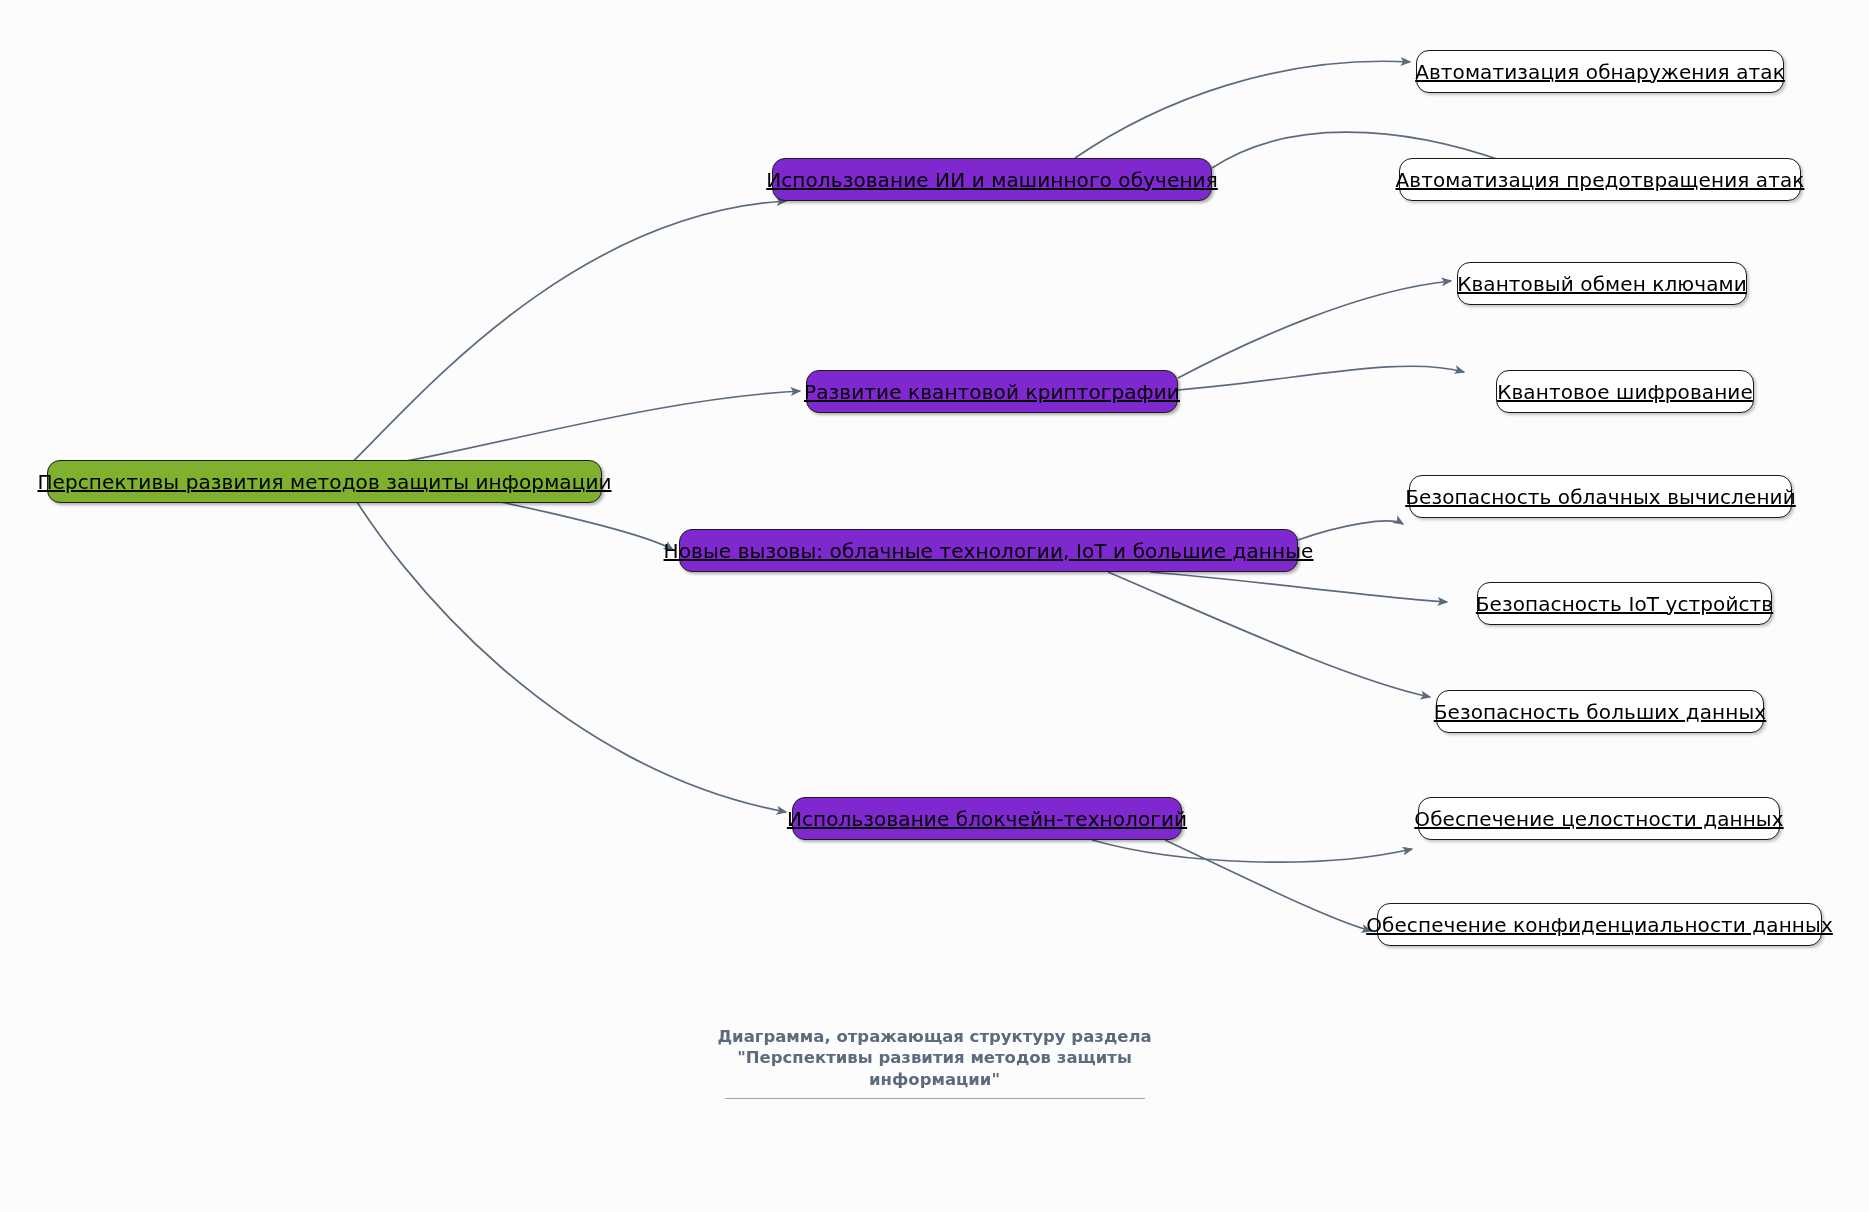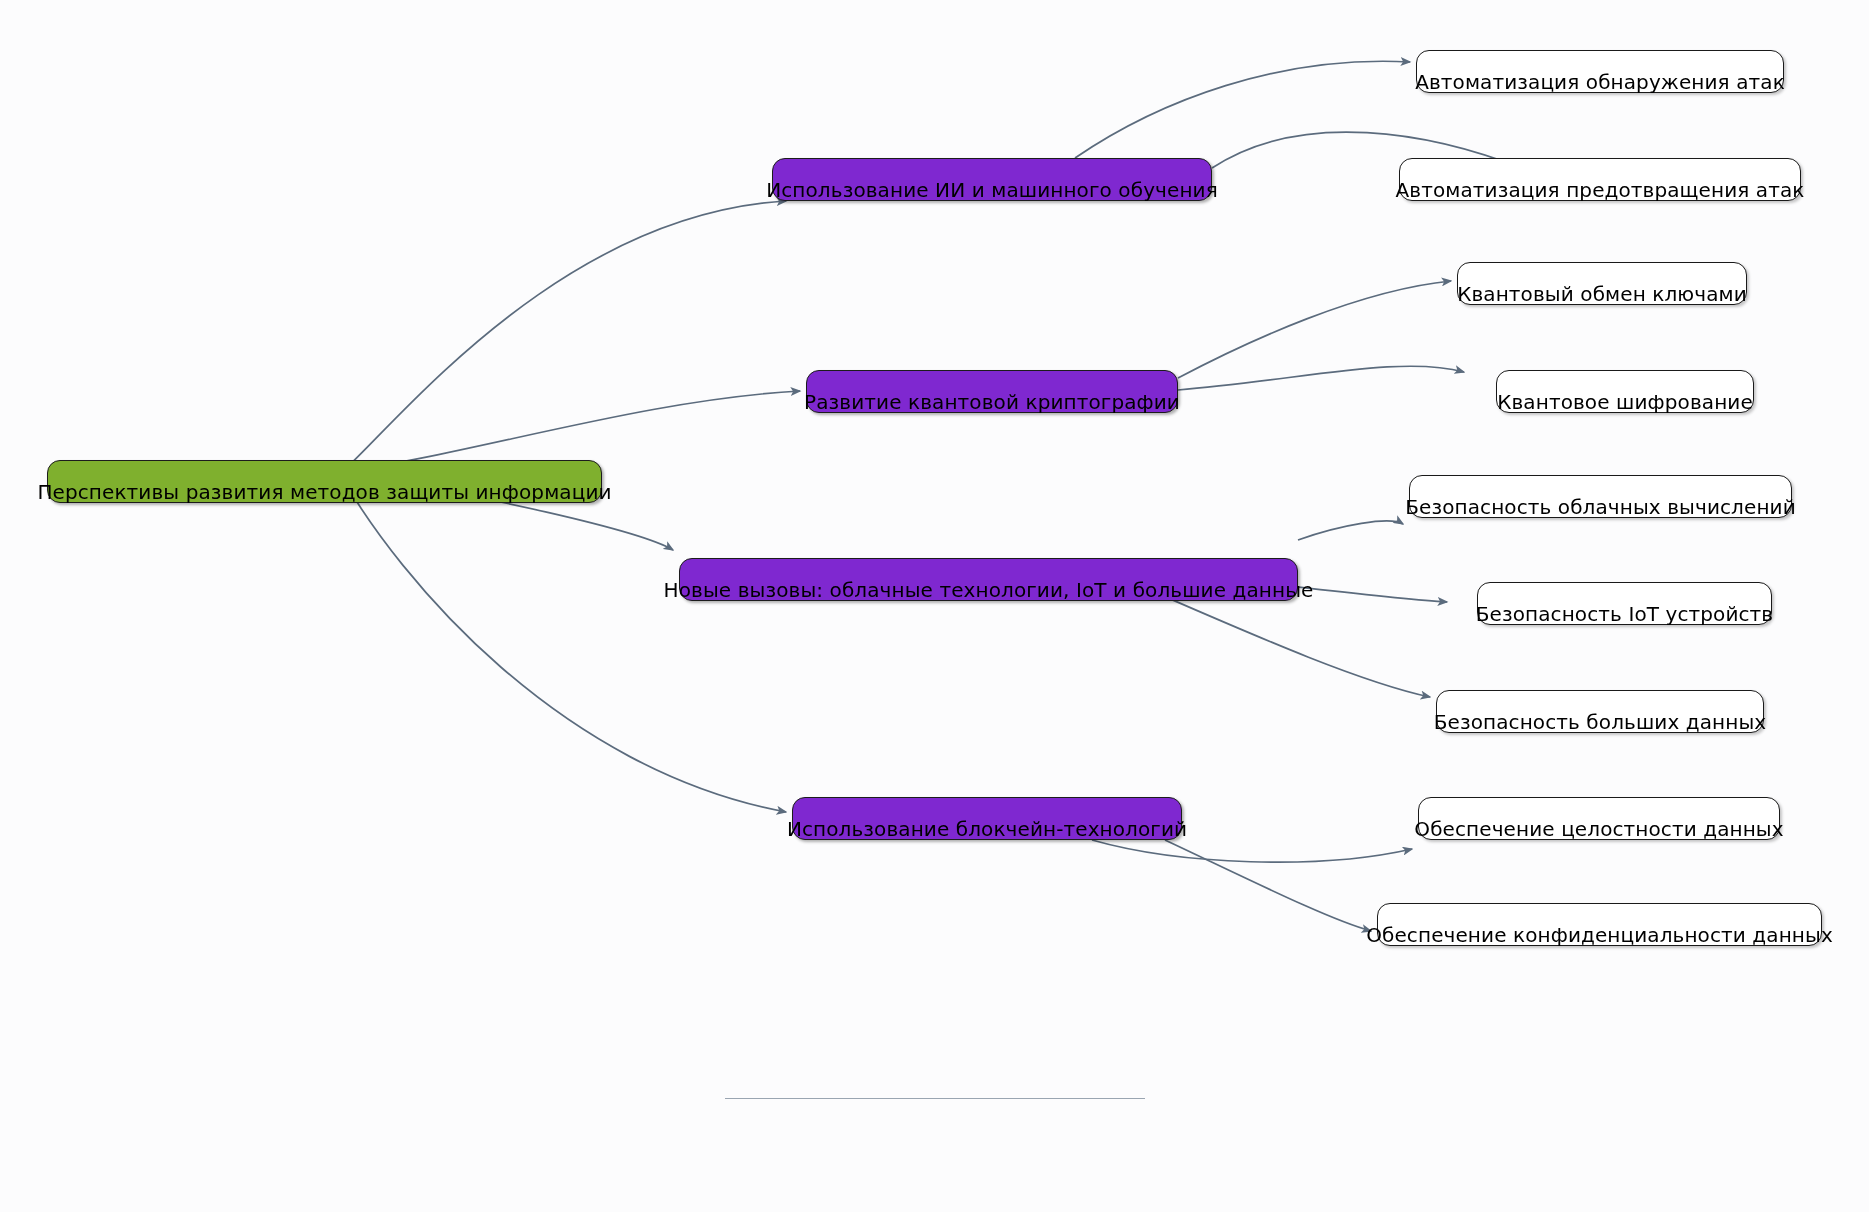--- a/index.html
+++ b/index.html
@@ -29,30 +29,31 @@
     top: 0;
     width: 1869px;
     height: 1212px;
     pointer-events: none;
   }
 
   .node {
     position: absolute;
     box-sizing: border-box;
     display: flex;
-    align-items: flex-end;
+    align-items: center;
     justify-content: center;
     white-space: nowrap;
     border-radius: 13px;
     font-size: 20px;
     line-height: 1;
     letter-spacing: 0.1px;
     color: #000000;
     padding: 0 13px;
     height: 43px;
+    text-decoration: underline;
   }
 
   .node.root {
     background: #7fb02e;
     border: 1.6px solid #1c1c1c;
     box-shadow: 2px 2px 3px rgba(0,0,0,0.30);
   }
 
   .node.branch {
     background: #7f28d0;
@@ -144,21 +145,21 @@
       </div>
       <div class="node branch" style="left: 806px; top: 370px; width: 372px; height: 43px;">
         <span>Развитие квантовой криптографии</span>
       </div>
       <div class="node leaf" style="left: 1457px; top: 262px; width: 290px; height: 43px;">
         <span>Квантовый обмен ключами</span>
       </div>
       <div class="node leaf" style="left: 1496px; top: 370px; width: 258px; height: 43px;">
         <span>Квантовое шифрование</span>
       </div>
-      <div class="node branch" style="left: 679px; top: 558px; width: 619px; height: 43px;">
+      <div class="node branch" style="left: 679px; top: 529px; width: 619px; height: 43px;">
         <span>Новые вызовы: облачные технологии, IoT и большие данные</span>
       </div>
       <div class="node leaf" style="left: 1409px; top: 475px; width: 383px; height: 43px;">
         <span>Безопасность облачных вычислений</span>
       </div>
       <div class="node leaf" style="left: 1453px; top: 582px; width: 295px; height: 43px; margin-left: 24px;">
         <span>Безопасность IoT устройств</span>
       </div>
       <div class="node leaf" style="left: 1436px; top: 690px; width: 328px; height: 43px;">
         <span>Безопасность больших данных</span>
@@ -167,17 +168,22 @@
         <span>Использование блокчейн-технологий</span>
       </div>
       <div class="node leaf" style="left: 1418px; top: 797px; width: 362px; height: 43px;">
         <span>Обеспечение целостности данных</span>
       </div>
       <div class="node leaf" style="left: 1377px; top: 903px; width: 445px; height: 43px;">
         <span>Обеспечение конфиденциальности данных</span>
       </div>
     </div>
 
+  <div id="caption">
+    <div>Диаграмма, отражающая структуру раздела</div>
+    <div>"Перспективы развития методов защиты</div>
+    <div>информации"</div>
+  </div>
 
   <div id="caption-rule"></div>
 
 
 </div>
 
 </body></html>

